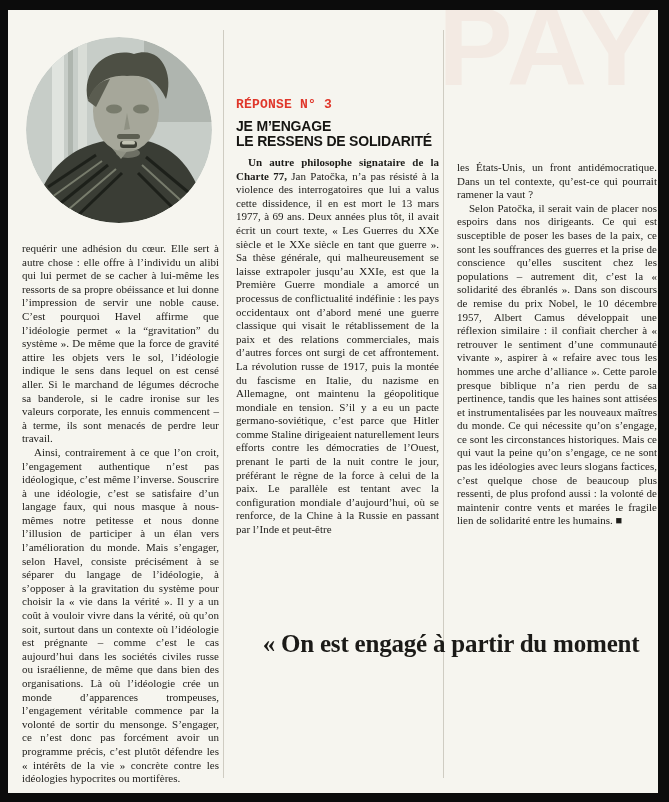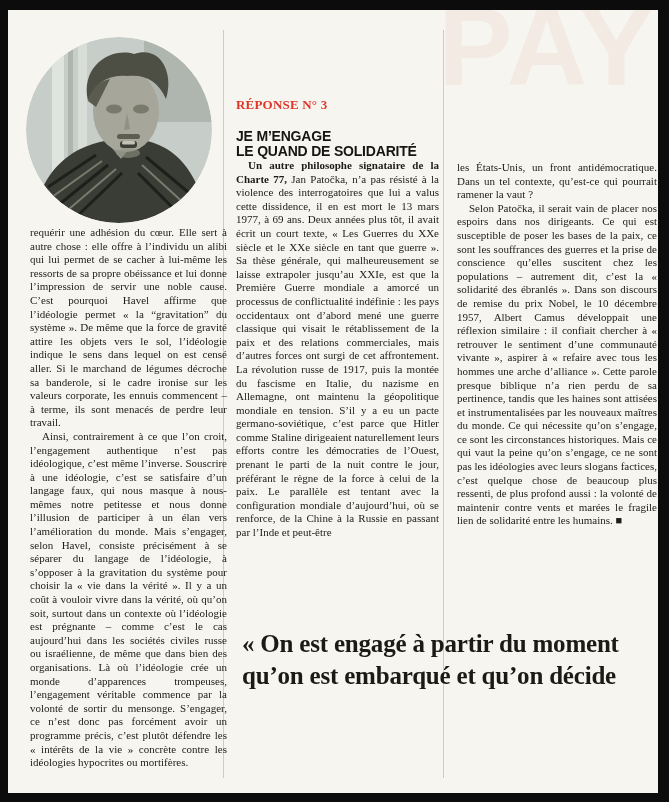--- a/index.html
+++ b/index.html
@@ -28,38 +28,38 @@
   .photo-wrap {
     position:absolute; left:18px; top:27px; width:186px; height:186px;
     border-radius:50%; overflow:hidden;
   }
   .col {
     position:absolute; color:#1d1c19;
     font-size:11px; line-height:13.6px; text-align:justify;
   }
   .col p { margin:0; }
   .col p.indent { text-indent:12px; }
-  .col1 { left:14px; top:216px; width:197px;margin-left:8px; }
+  .col1 { left:14px; top:232px; width:197px; }
   .col2 { left:228px; top:88px;  width:203px; }
   .col3 { left:449px; top:151px; width:200px; }
   .kicker {
-    font-family:Liberation Serif, serif;
+    font-family:Liberation Mono, monospace;
     font-weight:bold; font-size:13px; line-height:14px;
     color:#e0362a; letter-spacing:0.2px;
   }
   .headline {
     font-family:"Liberation Sans", sans-serif;
     font-weight:bold; font-size:14px; line-height:15px;
-    color:#161512; letter-spacing:-0.2px; margin-top:17px;
+    color:#161512; letter-spacing:-0.2px; margin-top:7px;
   }
-  .col2 .body { }
+  .col2 .body { margin-top:7px; }
   .lead-bold { font-weight:bold; }
   .pull-quote {
     position:absolute; left:234px; top:618px; width:418px;
-    color:#1b1a17;
+    text-align:center; color:#1b1a17;
     font-family:"Liberation Serif", serif;
     font-weight:bold; font-size:25px; line-height:32px;
     letter-spacing:-0.2px;
   }
   .pull-quote div { white-space:nowrap; }
 </style>
 </head>
 <body>
 
 <div class="frame">
@@ -113,29 +113,28 @@
 
     <div class="col col1">
       <p>requérir une adhésion du cœur. Elle sert à autre chose : elle offre à l’individu un alibi qui lui permet de se cacher à lui-même les ressorts de sa propre obéissance et lui donne l’impression de servir une noble cause. C’est pourquoi Havel affirme que l’idéologie permet « la “gravitation” du système ». De même que la force de gravité attire les objets vers le sol, l’idéologie indique le sens dans lequel on est censé aller. Si le marchand de légumes décroche sa banderole, si le cadre ironise sur les valeurs corporate, les ennuis commencent – à terme, ils sont menacés de perdre leur travail.</p>
       <p class="indent">Ainsi, contrairement à ce que l’on croit, l’engagement authentique n’est pas idéologique, c’est même l’inverse. Souscrire à une idéologie, c’est se satisfaire d’un langage faux, qui nous masque à nous-mêmes notre petitesse et nous donne l’illusion de participer à un élan vers l’amélioration du monde. Mais s’engager, selon Havel, consiste précisément à se séparer du langage de l’idéologie, à s’opposer à la gravitation du système pour choisir la « vie dans la vérité ». Il y a un coût à vouloir vivre dans la vérité, où qu’on soit, surtout dans un contexte où l’idéologie est prégnante – comme c’est le cas aujourd’hui dans les sociétés civiles russe ou israélienne, de même que dans bien des organisations. Là où l’idéologie crée un monde d’apparences trompeuses, l’engagement véritable commence par la volonté de sortir du mensonge. S’engager, ce n’est donc pas forcément avoir un programme précis, c’est plutôt défendre les « intérêts de la vie » concrète contre les idéologies hypocrites ou mortifères.</p>
     </div>
 
     <div class="col col2">
       <div class="kicker">RÉPONSE N° 3</div>
       <div class="headline">
         <div>JE M’ENGAGE</div>
-        <div>LE QUAND DE SOLIDARITÉ</div>
+        <div>LE RESSENS DE SOLIDARITÉ</div>
       </div>
       <p class="body indent"><span class="lead-bold">Un autre philosophe signataire de la Charte 77,</span><span> Jan Patočka, n’a pas résisté à la violence des interrogatoires que lui a valus cette dissidence, il en est mort le 13 mars 1977, à 69 ans. Deux années plus tôt, il avait écrit un court texte, « Les Guerres du XXe siècle et le XXe siècle en tant que guerre ». Sa thèse générale, qui malheureusement se laisse extrapoler jusqu’au XXIe, est que la Première Guerre mondiale a amorcé un processus de conflictualité indéfinie : les pays occidentaux ont d’abord mené une guerre classique qui visait le rétablissement de la paix et des relations commerciales, mais d’autres forces ont surgi de cet affrontement. La révolution russe de 1917, puis la montée du fascisme en Italie, du nazisme en Allemagne, ont maintenu la géopolitique mondiale en tension. S’il y a eu un pacte germano-soviétique, c’est parce que Hitler comme Staline dirigeaient naturellement leurs efforts contre les démocraties de l’Ouest, prenant le parti de la nuit contre le jour, préférant le règne de la force à celui de la paix. Le parallèle est tentant avec la configuration mondiale d’aujourd’hui, où se renforce, de la Chine à la Russie en passant par l’Inde et peut-être</span></p>
     </div>
 
     <div class="col col3">
       <p>les États-Unis, un front antidémocratique. Dans un tel contexte, qu’est-ce qui pourrait ramener la vaut ?</p>
       <p class="indent">Selon Patočka, il serait vain de placer nos espoirs dans nos dirigeants. Ce qui est susceptible de poser les bases de la paix, ce sont les souffrances des guerres et la prise de conscience qu’elles suscitent chez les populations – autrement dit, c’est la « solidarité des ébranlés ». Dans son discours de remise du prix Nobel, le 10 décembre 1957, Albert Camus développait une réflexion similaire : il confiait chercher à « retrouver le sentiment d’une communauté vivante », aspirer à « refaire avec tous les hommes une arche d’alliance ». Cette parole presque biblique n’a rien perdu de sa pertinence, tandis que les haines sont attisées et instrumentalisées par les nouveaux maîtres du monde. Ce qui nécessite qu’on s’engage, ce sont les circonstances historiques. Mais ce qui vaut la peine qu’on s’engage, ce ne sont pas les idéologies avec leurs slogans factices, c’est quelque chose de beaucoup plus ressenti, de plus profond aussi : la volonté de maintenir contre vents et marées le fragile lien de solidarité entre les humains. ■</p>
     </div>
 
     <div class="pull-quote">
       <div>« On est engagé à partir du moment</div>
-      <div>qu’on est embarqué et qu’on décide</div>
     </div>
 
   </div>
 </div>
 
 </body></html>

